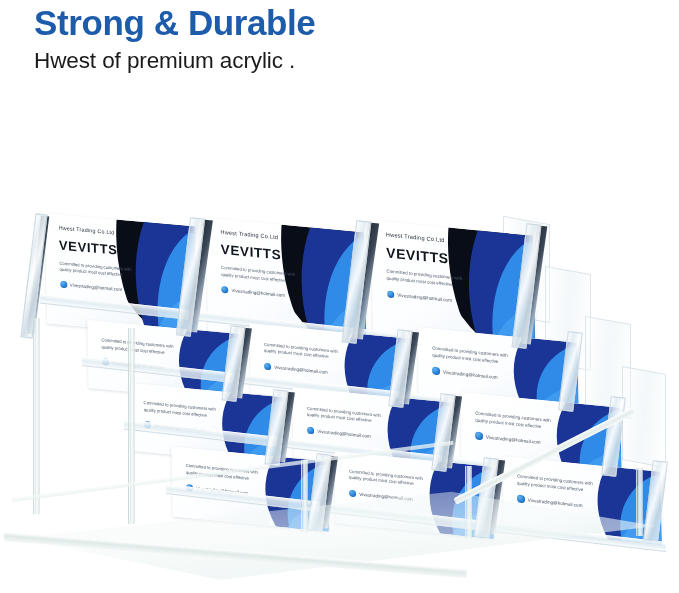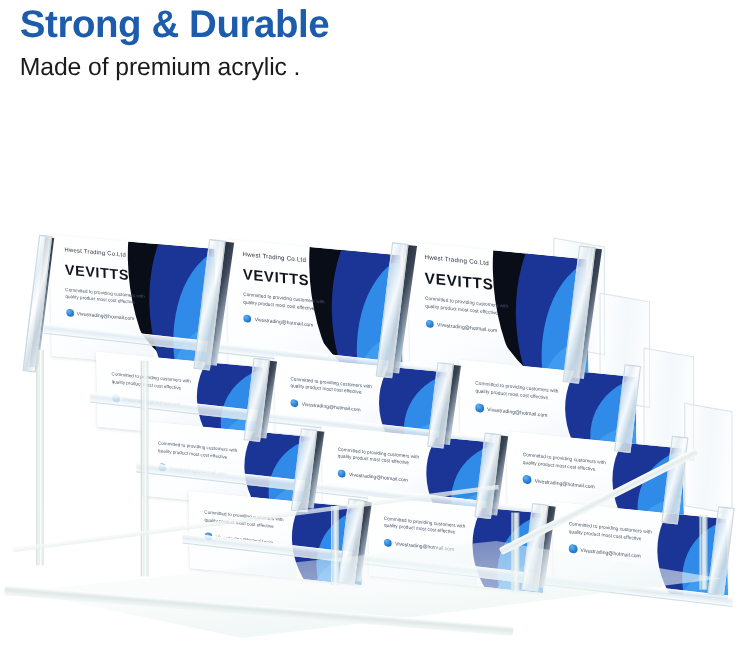--- a/index.html
+++ b/index.html
@@ -5,21 +5,21 @@
   html,body{margin:0;padding:0;}
   body{
     width:679px;height:593px;
     background:#ffffff;
     font-family:"Liberation Sans",sans-serif;
     overflow:hidden;
     position:relative;
   }
 
   
-  #headline-block{position:absolute;left:18px;top:2px;width:640px;}
+  #headline-block{position:absolute;left:34px;top:2px;width:640px;}
   #headline{
     font-size:35px;font-weight:bold;letter-spacing:-0.4px;
     line-height:42px;margin:0;white-space:nowrap;
   }
   #subtitle{margin:4px 0 0 0;}
   .sub-line{
     font-size:22.5px;font-weight:400;line-height:26px;
     color:#1b1b1b;white-space:nowrap;letter-spacing:-0.1px;
   }
 
@@ -143,21 +143,21 @@
     background:linear-gradient(95deg,rgba(255,255,255,.35) 0%,rgba(233,242,246,.55) 50%,rgba(255,255,255,.3) 100%);
     border:1px solid rgba(206,220,228,.7);
   }
 </style>
 </head>
 <body>
 
 <div id="headline-block">
   <div id="headline" style="color: rgb(29, 92, 171);">Strong &amp; Durable</div>
   <div id="subtitle">
-    <div class="sub-line" style="color: rgb(27, 27, 27);">Made of premium acrylic .</div>
+    <div class="sub-line" style="color: rgb(27, 27, 27);">Hwest of premium acrylic .</div>
   </div>
 </div>
 
 <div id="product">
 
   <div class="backpanel" style="left:503px;top:22px;width:45px;height:97px;transform:skewY(10deg);"></div>
   <div class="backpanel" style="left:545px;top:72px;width:44px;height:95px;transform:skewY(10deg);"></div>
   <div class="backpanel" style="left:585px;top:122px;width:44px;height:93px;transform:skewY(10deg);"></div>
   <div class="backpanel" style="left:622px;top:172px;width:42px;height:92px;transform:skewY(10deg);"></div>
 

